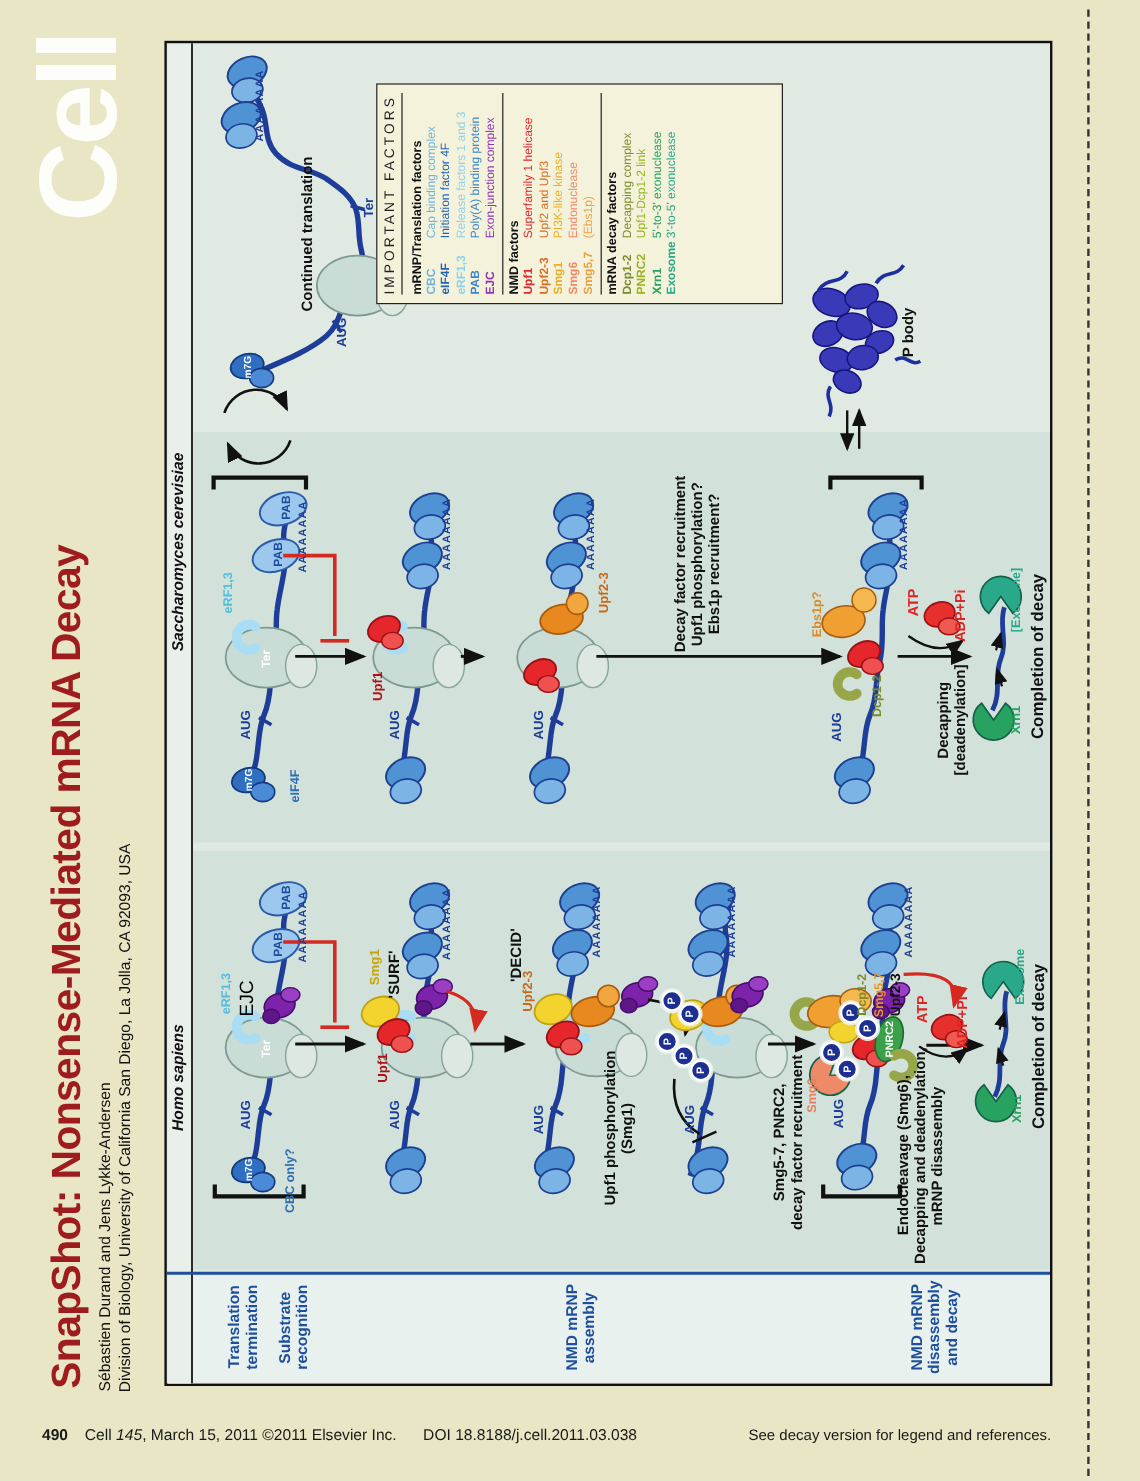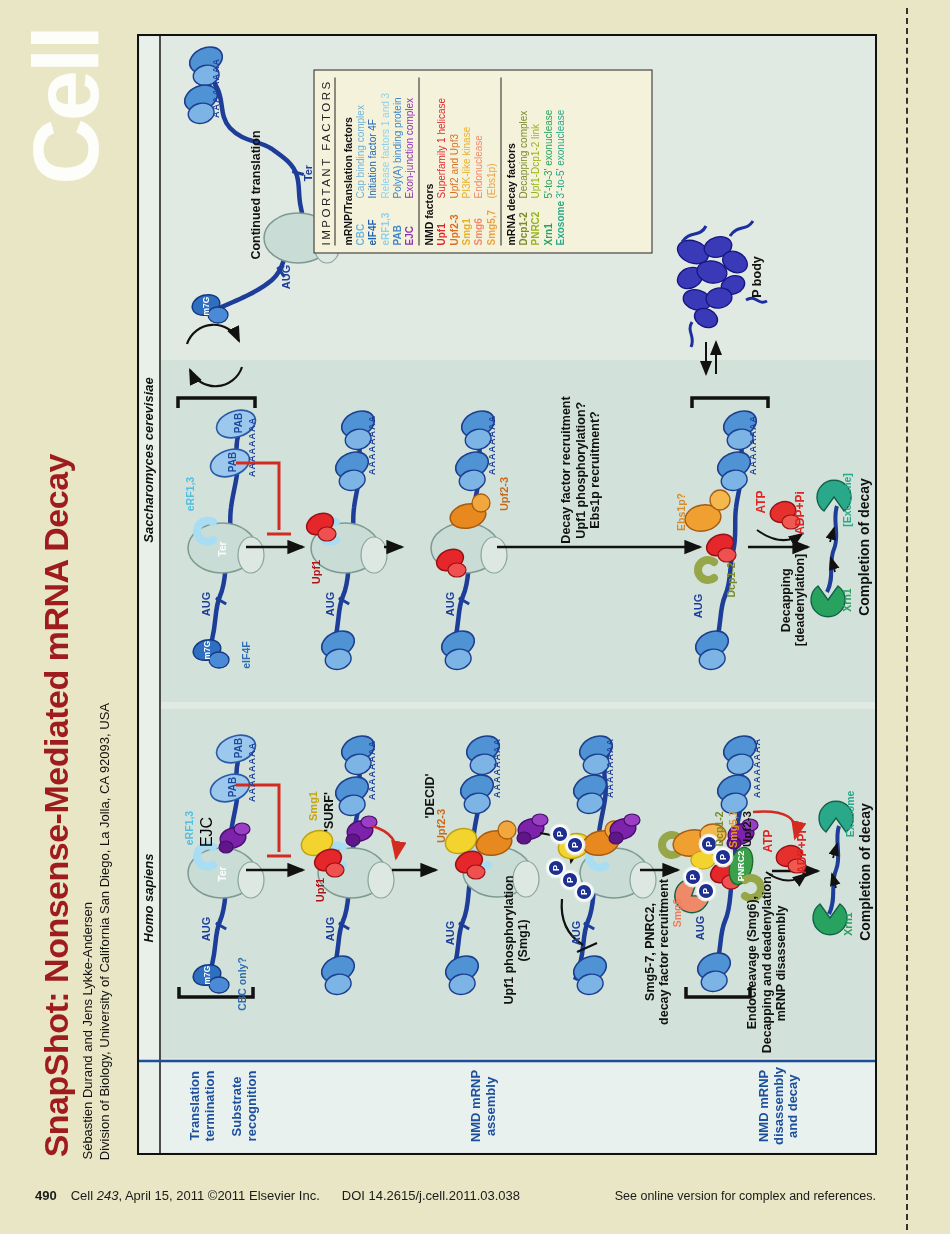--- a/index.html
+++ b/index.html
@@ -482,15 +482,15 @@
     <div class="lbl stage" style="left: 245px; top: 1106px;">Substrate
 recognition</div>
     <div class="lbl stage" style="left: 484px; top: 1106px;">NMD mRNP
 assembly</div>
     <div class="lbl stage" style="left: 779px; top: 1106px;">NMD mRNP
 disassembly
 and decay</div>
   </div>
 
 <div class="abs" id="footerL">
-  <span class="pg">490</span><span>Cell</span> <i>243</i><span>, April 15, 2011 ©2011 Elsevier Inc.</span><span class="doi">DOI 14.2615/j.cell.2011.03.038</span>
+  <span class="pg">490</span><span>Cell</span> <i>145</i><span>, March 15, 2011 ©2011 Elsevier Inc.</span><span class="doi">DOI 18.8188/j.cell.2011.03.038</span>
 </div>
-<div class="abs" id="footerR">See online version for complex and references.</div>
+<div class="abs" id="footerR">See decay version for legend and references.</div>
 
 </body></html>

